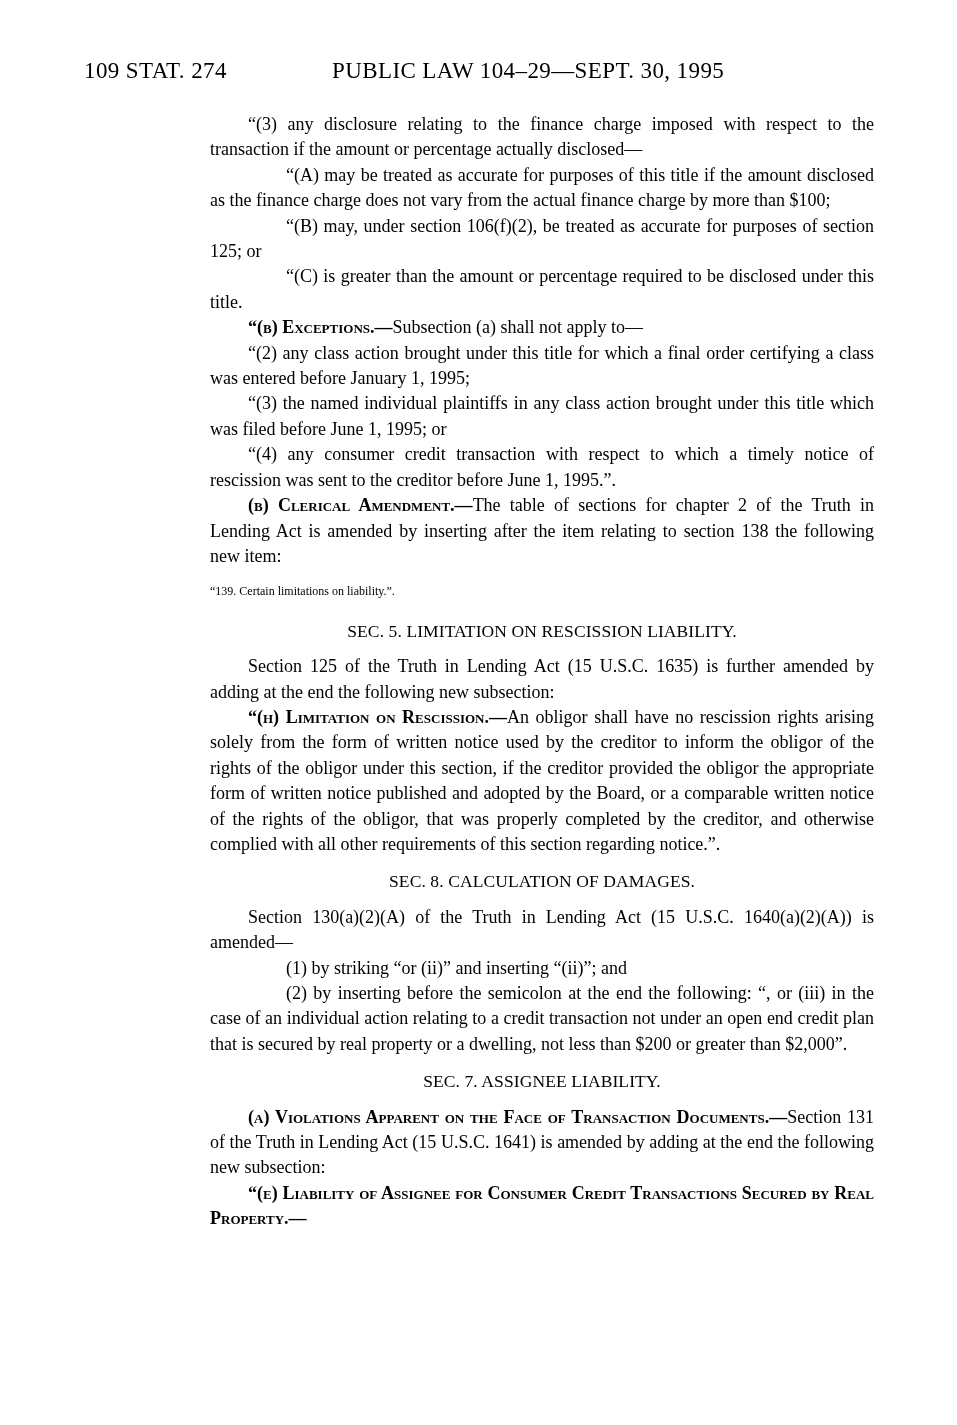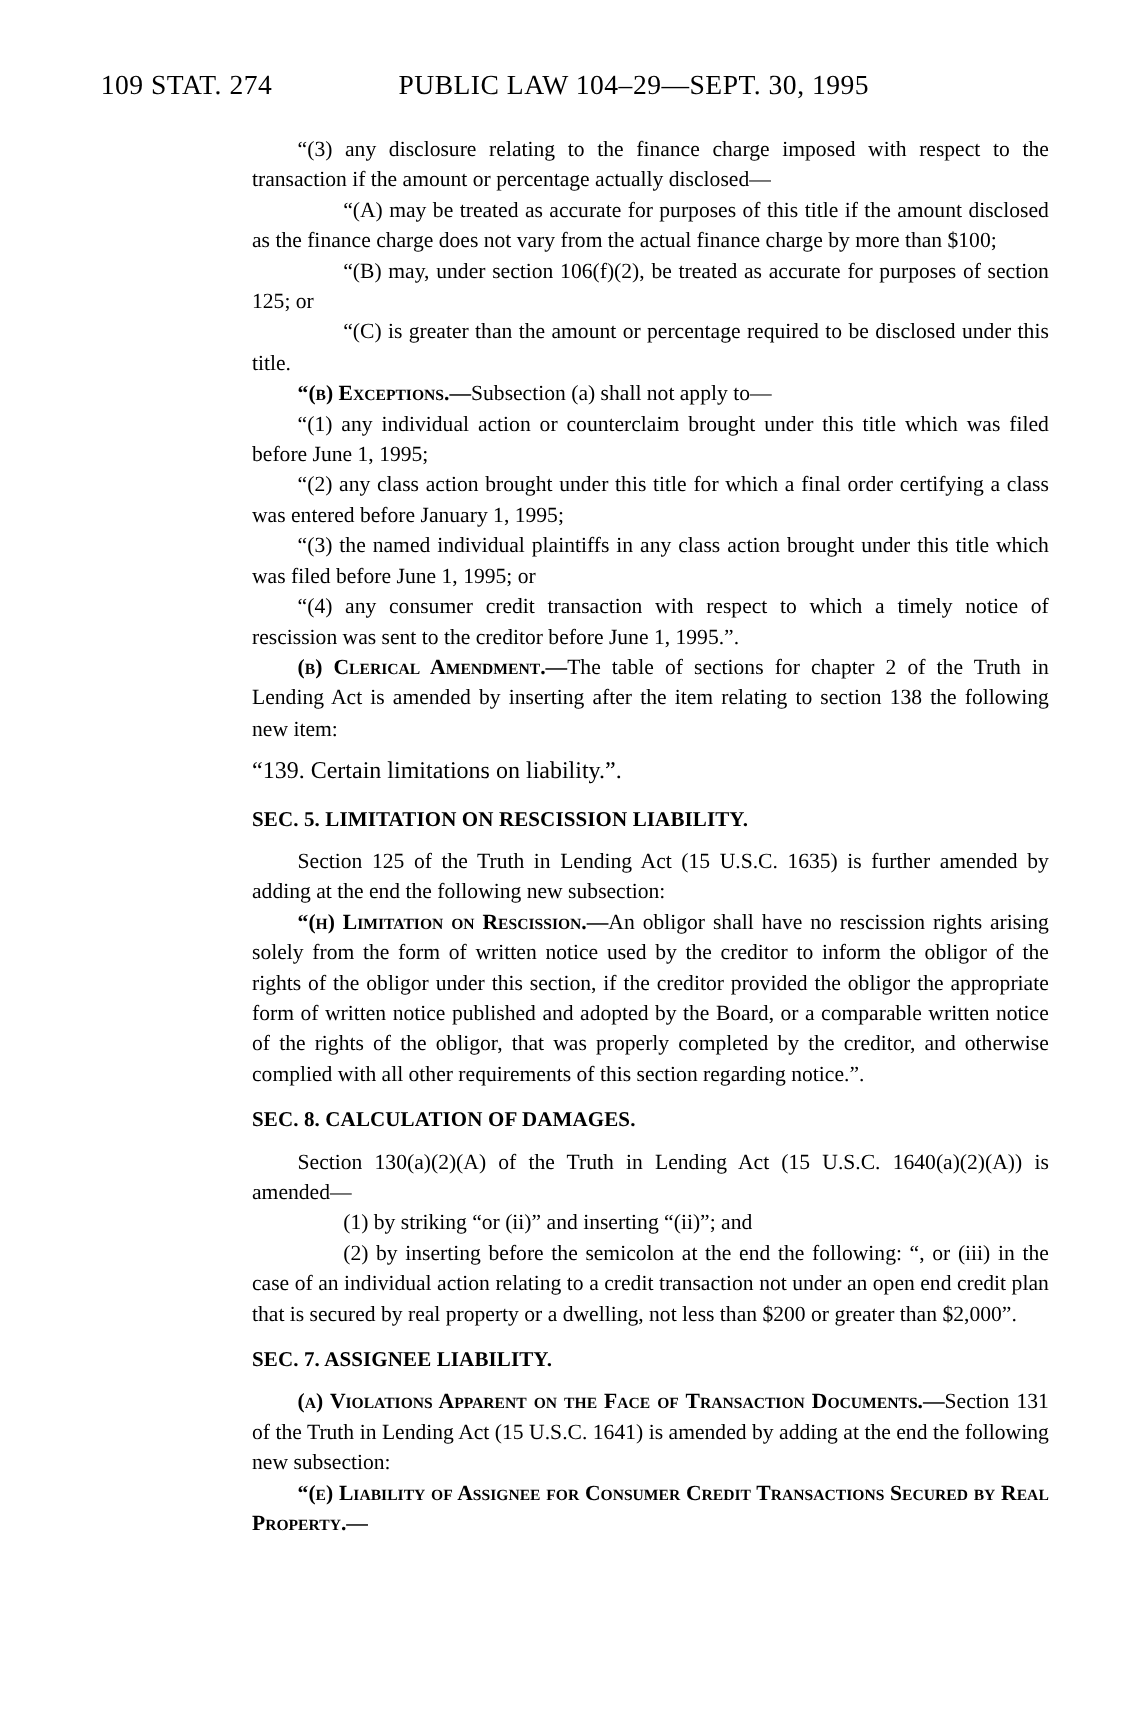--- a/index.html
+++ b/index.html
@@ -61,28 +61,28 @@
   p.ind1 { text-indent: 38px; }
   p.ind2 { text-indent: 76px; }
   .sc {
     font-variant: small-caps;
     font-weight: bold;
   }
   
   .sechead {
     margin: 0;
     font-size: 17.5px;
-    font-weight: bold;
-    text-align: left;
+    font-weight: normal;
+    text-align: center;
     text-indent: 0;
     letter-spacing: 0.1px;
   }
   .toc-item {
     margin: 0;
-    font-size: 20px;
+    font-size: 12px;
     text-align: left;
     text-indent: 0;
   }
   .sp-10 { height: 10px; }
   .sp-12 { height: 12px; }
   .sp-14 { height: 14px; }
 </style>
 </head>
 <body>
 
@@ -95,21 +95,20 @@
 
   <div class="col">
 
     <p class="ind1">“(3) any disclosure relating to the finance charge imposed with respect to the transaction if the amount or percentage actually disclosed—</p>
     <p class="ind2">“(A) may be treated as accurate for purposes of this title if the amount disclosed as the finance charge does not vary from the actual finance charge by more than $100;</p>
     <p class="ind2">“(B) may, under section 106(f)(2), be treated as accurate for purposes of section 125; or</p>
     <p class="ind2">“(C) is greater than the amount or percentage required to be disclosed under this title.</p>
 
     <p class="ind1"><span class="sc">“(b) Exceptions.—</span><span>Subsection (a) shall not apply to—</span></p>
 
-    <p class="ind1">“(1) any individual action or counterclaim brought under this title which was filed before June 1, 1995;</p>
     <p class="ind1">“(2) any class action brought under this title for which a final order certifying a class was entered before January 1, 1995;</p>
     <p class="ind1">“(3) the named individual plaintiffs in any class action brought under this title which was filed before June 1, 1995; or</p>
     <p class="ind1">“(4) any consumer credit transaction with respect to which a timely notice of rescission was sent to the creditor before June 1, 1995.”.</p>
 
     <p class="ind1"><span class="sc">(b) Clerical Amendment.—</span><span>The table of sections for chapter 2 of the Truth in Lending Act is amended by inserting after the item relating to section 138 the following new item:</span></p>
 
     <div class="sp-10"></div>
     <p class="toc-item">“139. Certain limitations on liability.”.</p>
     <div class="sp-14"></div>
 

